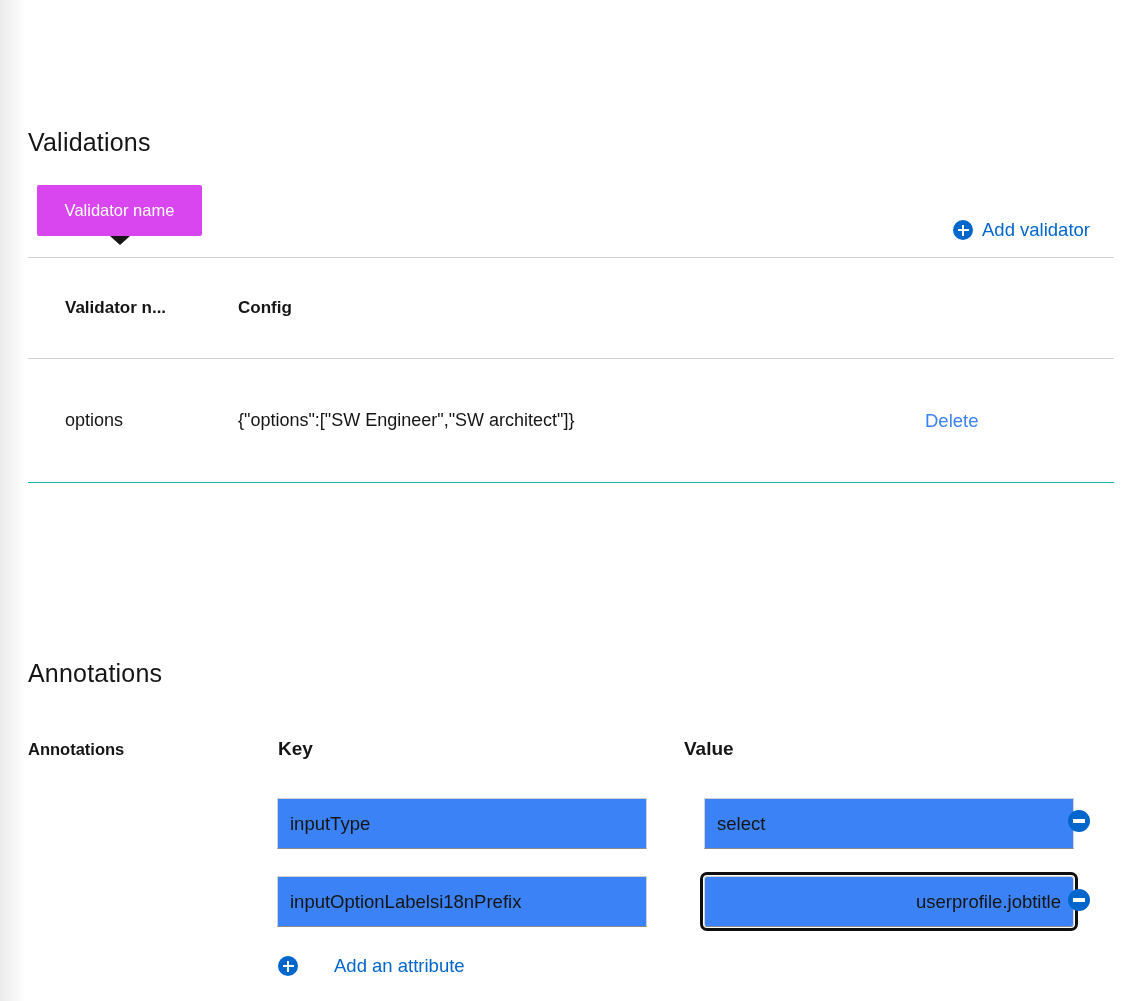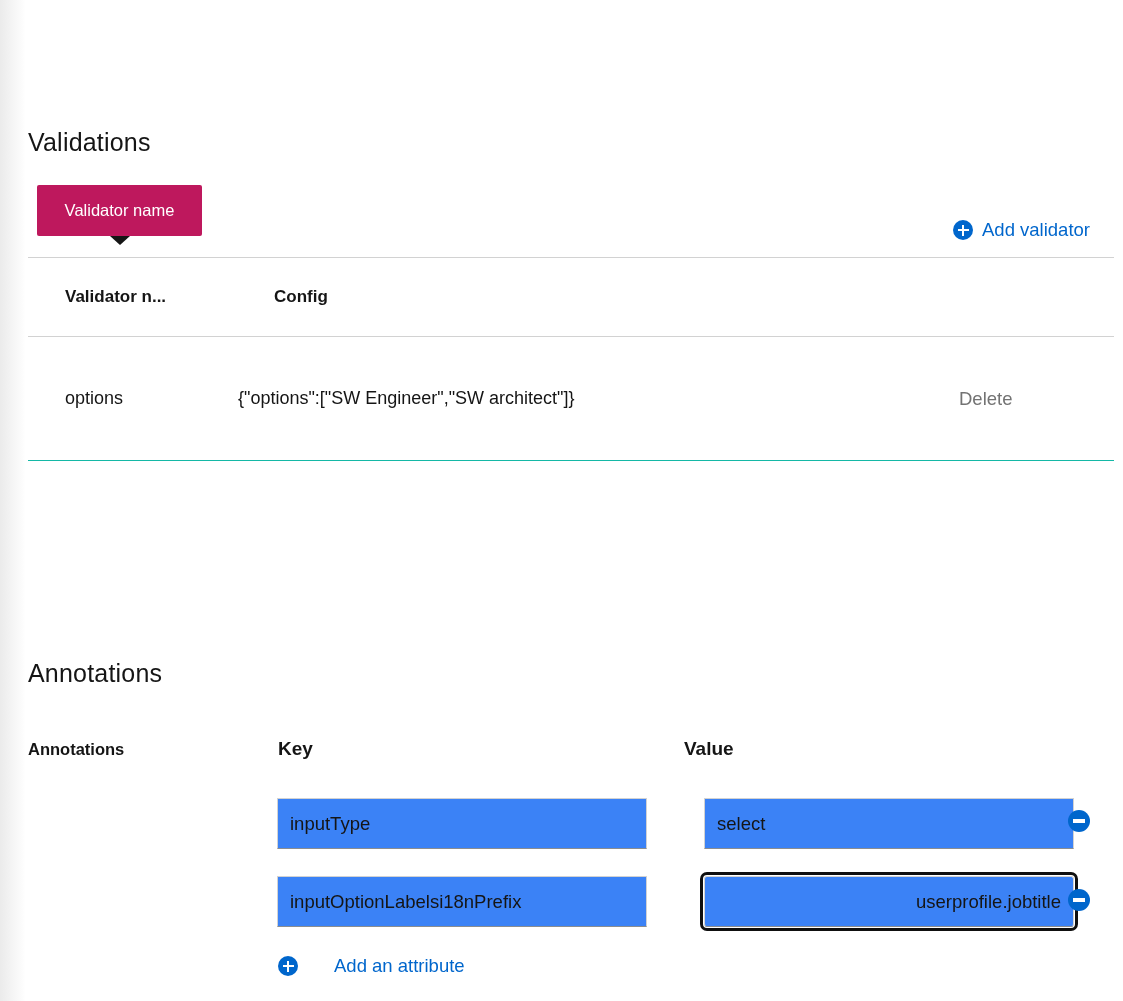--- a/index.html
+++ b/index.html
@@ -16,21 +16,21 @@
     position: absolute; left: 28px;
     font-size: 25px; font-weight: 500; letter-spacing: 0.2px; color: #151515;
   }
   #validations-title { top: 128px; }
   #annotations-title { top: 659px; }
 
   
   .tooltip {
     position: absolute; left: 37px; top: 185px; height: 51px;
     min-width: 165px; padding: 0 4px;
-    background: #be185d; color: #ffffff;
+    background: #d946ef; color: #ffffff;
     font-size: 16.5px; line-height: 51px; text-align: center;
     border-radius: 2px;
   }
   .tooltip-caret {
     position: absolute; left: calc(50% - 10px); bottom: -9px;
     width: 0; height: 0;
     border-left: 10px solid transparent; border-right: 10px solid transparent;
     border-top: 9px solid #151515;
   }
 
@@ -51,32 +51,32 @@
     content: ""; position: absolute; left: 4.5px; top: 8.6px; width: 11px; height: 2.8px; background: #fff;
   }
   .plus-circle::after {
     content: ""; position: absolute; left: 8.6px; top: 4.5px; width: 2.8px; height: 11px; background: #fff;
   }
 
   
   .vtable { position: absolute; left: 28px; top: 257px; width: 1086px; }
   .vtable .thead {
     display: grid; grid-template-columns: 210px 687px 1fr;
-    height: 80px; align-items: center;
+    height: 102px; align-items: center;
     border-top: 1px solid #d2d2d2; border-bottom: 1px solid #d2d2d2;
-    font-weight: 700; font-size: 17px; gap: 36px;
+    font-weight: 700; font-size: 17px;
   }
   .vtable .trow {
     display: grid; grid-template-columns: 210px 687px 1fr;
     height: 124px; align-items: center;
     border-bottom: 1px solid #14b8a6;
     font-size: 18px;
   }
   .vtable .c1 { padding-left: 37px; }
-  .delete-link { color: #737373; cursor: pointer; font-size: 18.5px; background: none; border: none; font-family: "Liberation Sans", sans-serif; text-align: right; width: max-content; margin-left: 34px; }
+  .delete-link { color: #3b82f6; cursor: pointer; font-size: 18.5px; background: none; border: none; font-family: "Liberation Sans", sans-serif; text-align: right; width: max-content; }
 
   
   .form-label { position: absolute; left: 28px; top: 740px; font-size: 16.5px; font-weight: 700; }
   .kv-header { position: absolute; top: 738px; font-size: 19px; font-weight: 700; }
   #key-header { left: 278px; }
   #value-header { left: 684px; }
 
   .text-input {
     position: absolute; width: 370px; height: 51px;
     border: 1px solid #d2d2d2; border-bottom: 1.5px solid #8a8d90;

